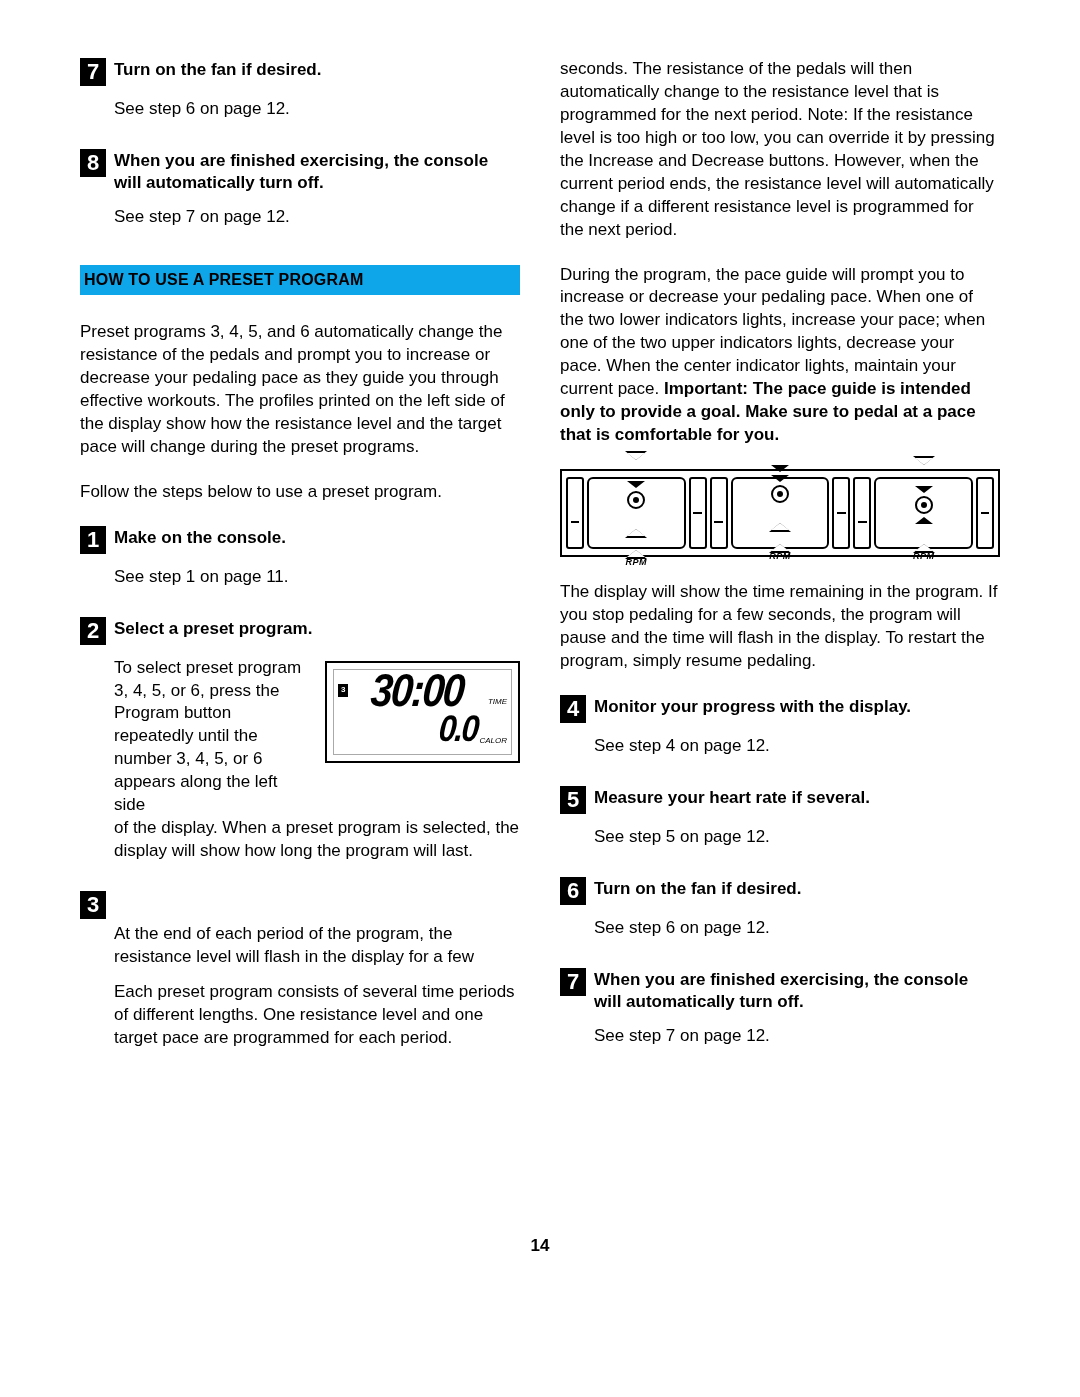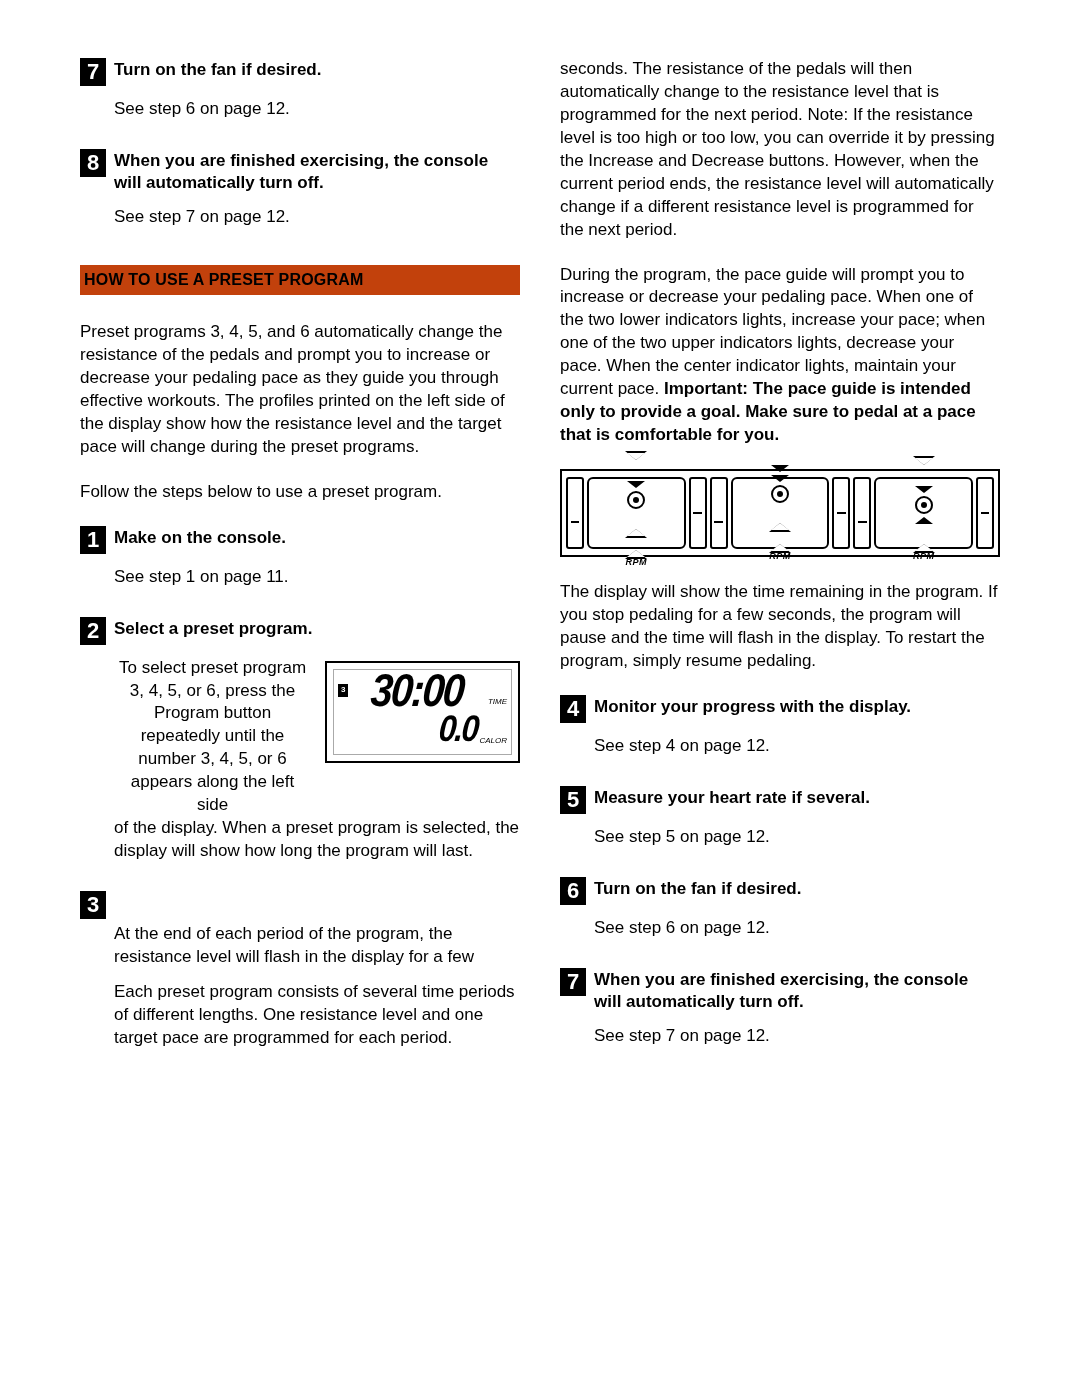--- a/index.html
+++ b/index.html
@@ -53,33 +53,32 @@
     line-height: 1.35;
     margin-top: 12px;
     margin-bottom: 28px;
   }
   .para {
     font-size: 17px;
     line-height: 1.35;
     margin-bottom: 22px;
   }
   .section-heading {
-    background: #c2410c;
+    background: #0ea5e9;
     font-weight: bold;
     font-size: 16px;
     padding: 6px 4px;
     margin-top: 36px;
     margin-bottom: 26px;
     letter-spacing: 0.2px;
   }
   .step2-wrap {
     display: flex;
     gap: 14px;
     align-items: flex-start;
-    text-align: center;
   }
   .step2-text {
     flex: 1;
     font-size: 17px;
     line-height: 1.35;
   }
   .lcd {
     border: 2px solid #000;
     width: 195px;
     height: 102px;
@@ -400,13 +399,14 @@
 
       <div class="step">
         <div class="step-num">7</div>
         <div class="step-title">When you are finished exercising, the console will automatically turn off.</div>
       </div>
       <div class="step-body">See step 7 on page 12.</div>
 
     </div>
   </div>
 
+  <div class="page-num">14</div>
 </div>
 
 </body></html>

